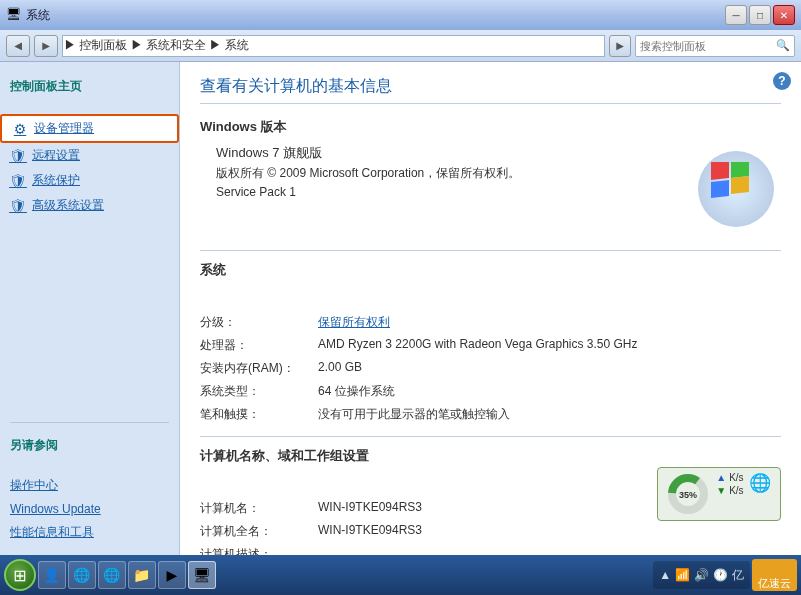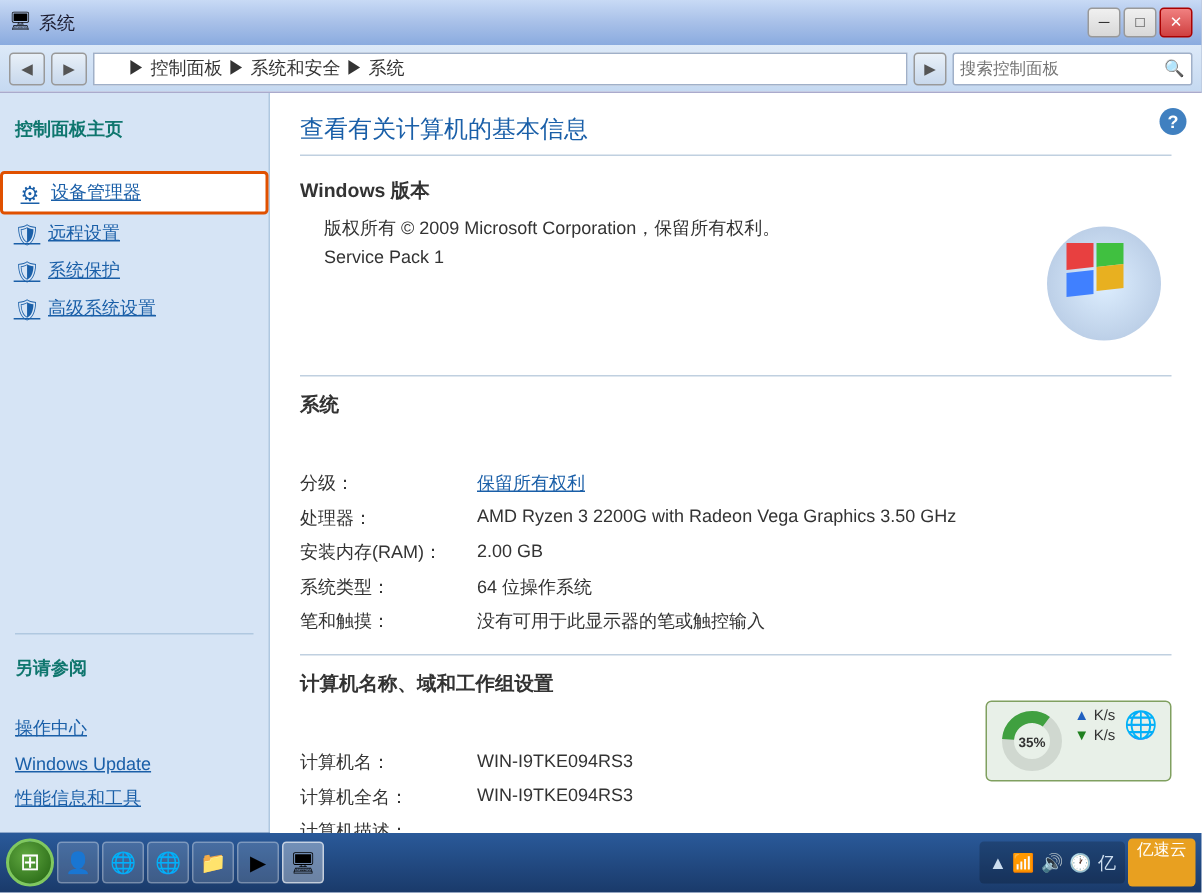--- a/index.html
+++ b/index.html
@@ -85,21 +85,21 @@
       font-size: 10px;
       color: #555;
     }
     .address-path {
       flex: 1;
       height: 22px;
       background: #fff;
       border: 1px solid #a0b0c8;
       display: flex;
       align-items: center;
-      padding: 0 22px;
+      padding: 0 1px;
       font-size: 12px;
       color: #333;
     }
     .address-go {
       width: 22px;
       height: 22px;
       border: 1px solid #999;
       border-radius: 3px;
       background: linear-gradient(to bottom, #e8f0f8, #c8d8ec);
       display: flex;
@@ -341,21 +341,21 @@
       font-size: 12px;
       color: #cde;
       cursor: pointer;
     }
     .yiyun-btn {
       height: 32px;
       padding: 0 6px;
       background: #e8a020;
       border-radius: 3px;
       display: flex;
-      align-items: flex-start;
+      align-items: flex-end;
       gap: 3px;
       cursor: pointer;
       font-size: 11px;
       color: #fff;
     }
   </style>
 </head>
 <body>
 
 <div class="window">
@@ -421,20 +421,21 @@
     <div class="content">
 
       <div class="help-icon">?</div>
 
       <div class="page-title">查看有关计算机的基本信息</div>
 
       <div class="section-header">Windows 版本</div>
 
       <div class="version-block">
         <div class="version-info">
+          <div class="version-name">Windows 7 旗舰版</div>
           <div class="version-copyright">版权所有 © 2009 Microsoft Corporation，保留所有权利。</div>
           <div class="version-sp">Service Pack 1</div>
         </div>
 
         <svg class="windows-logo" viewBox="0 0 100 90" xmlns="http://www.w3.org/2000/svg">
           <defs>
             <radialGradient id="glow" cx="50%" cy="50%" r="50%">
               <stop offset="0%" stop-color="#90c8ff"></stop>
               <stop offset="100%" stop-color="#2060b0"></stop>
             </radialGradient>

